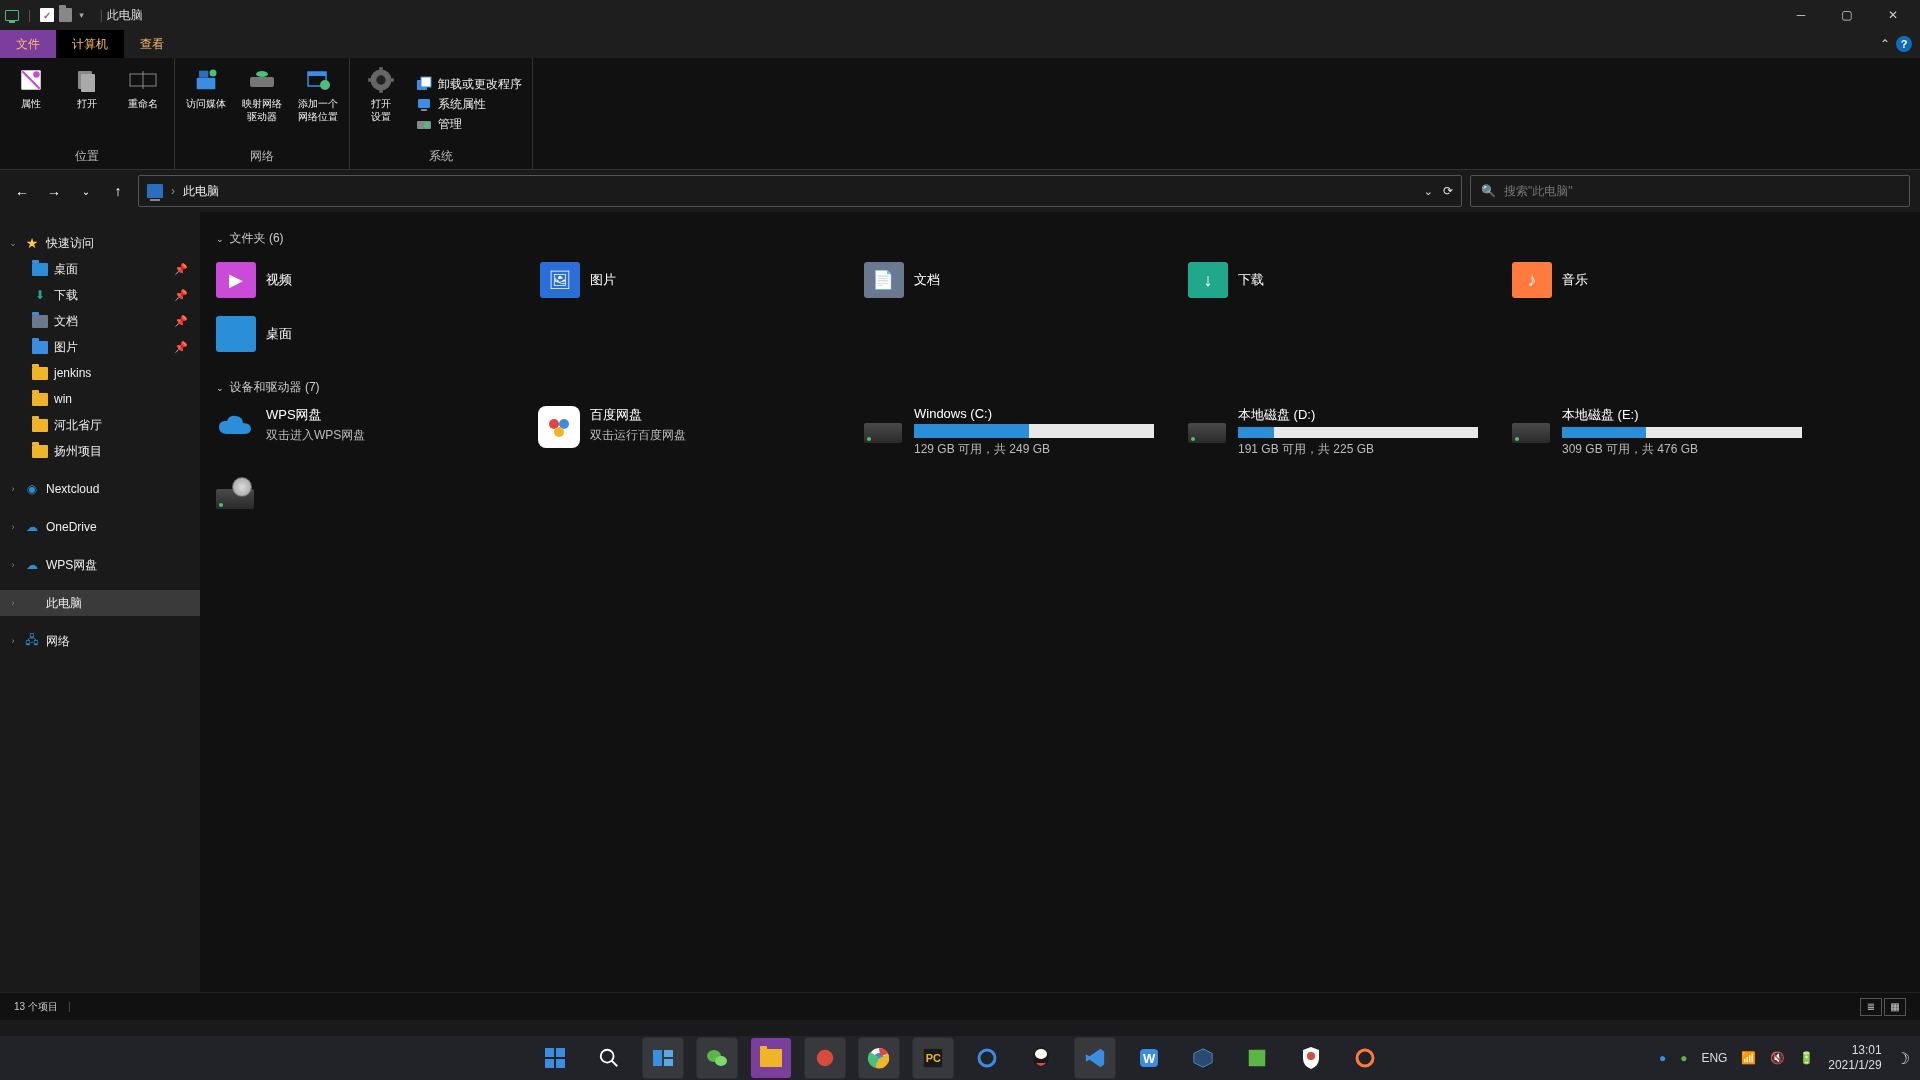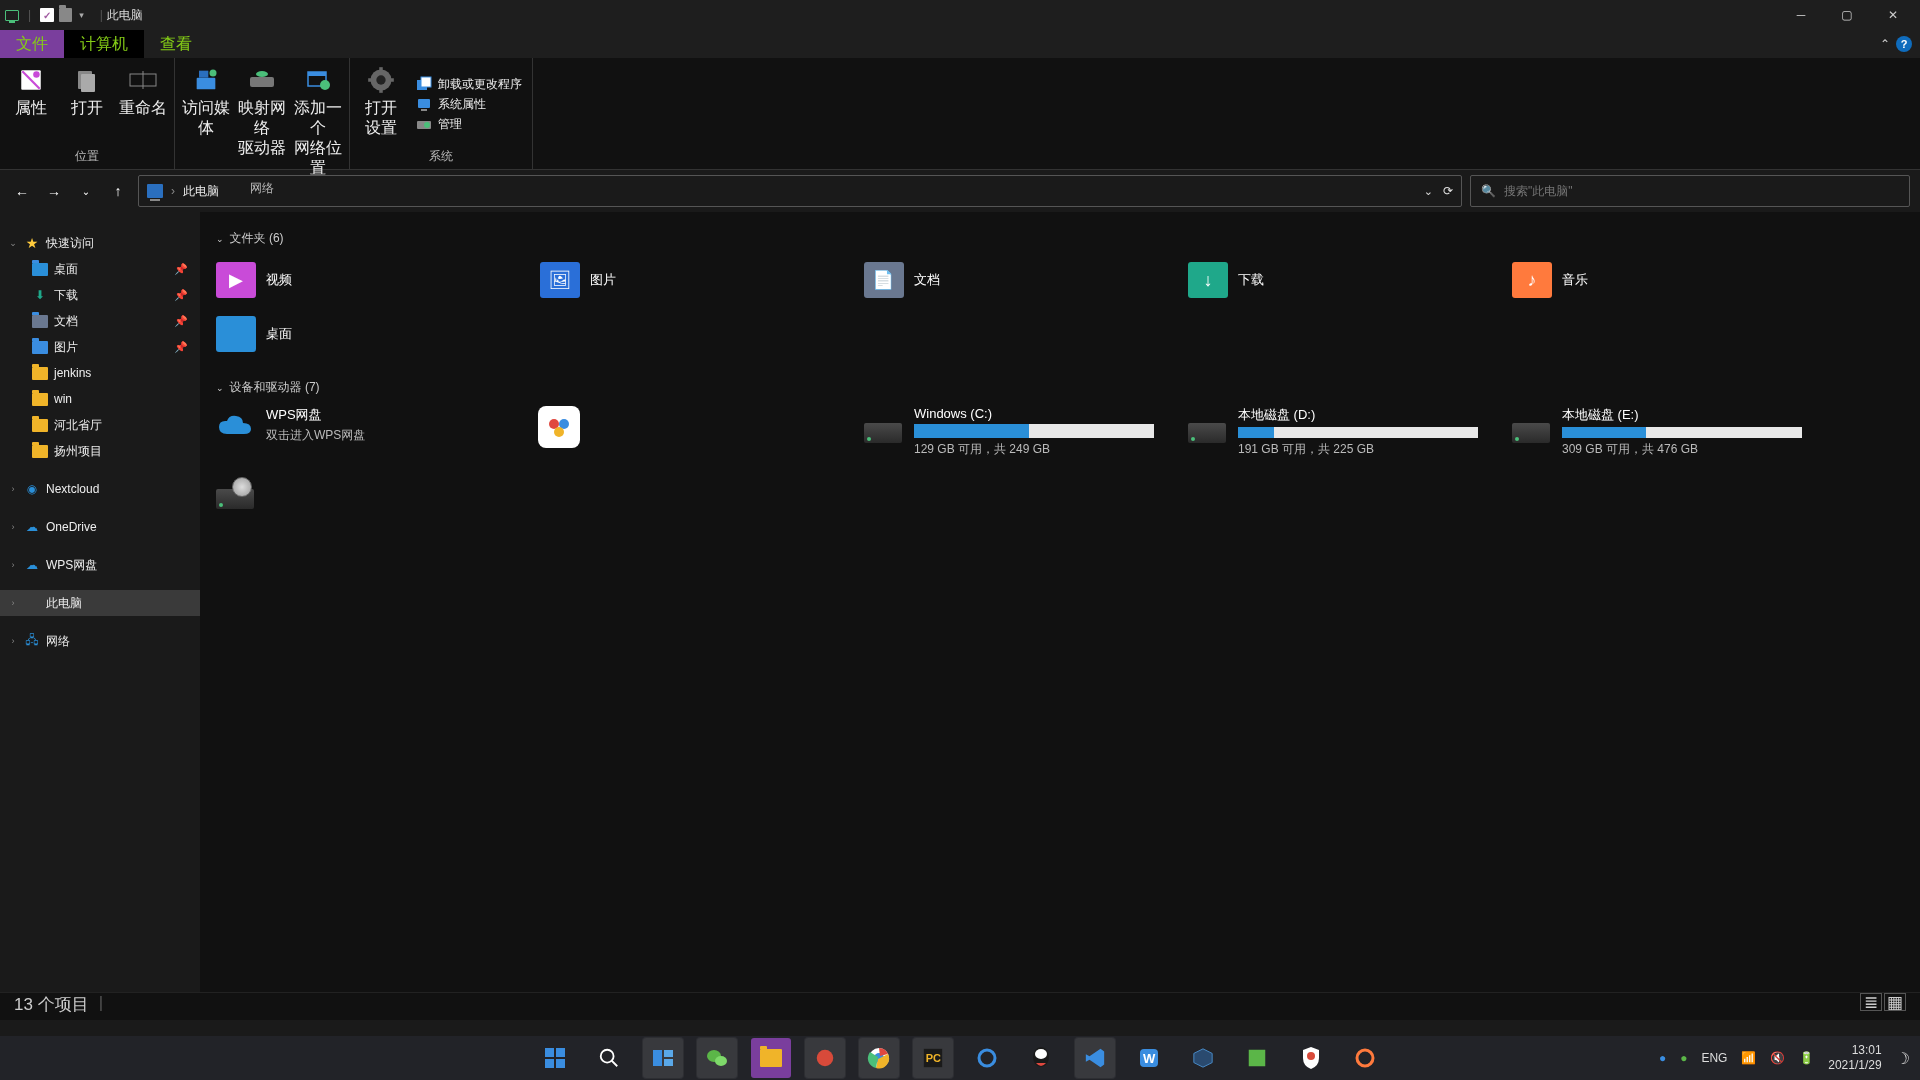--- a/index.html
+++ b/index.html
@@ -12,35 +12,35 @@
 .titlebar .sep{color:#555;margin:0 4px}
 .titlebar .folder-ico{width:16px;height:14px;background:#888;border-radius:1px;position:relative;margin-right:3px}
 .titlebar .folder-ico::before{content:"";position:absolute;top:-3px;left:0;width:7px;height:3px;background:#888;border-radius:1px 1px 0 0}
 .titlebar .caret{font-size:9px;color:#aaa;margin-right:8px}
 .titlebar .title-text{color:#ddd;font-size:12px}
 .titlebar .win-controls{margin-left:auto;display:flex}
 .titlebar .win-controls .wc{width:46px;height:30px;display:flex;align-items:center;justify-content:center;color:#ccc}
 
 
 .ribbon-tabs{height:28px;background:#1e1e1e;display:flex;align-items:stretch;position:relative}
-.ribbon-tabs .tab{padding:0 16px;display:flex;align-items:center;color:#84cc16;font-size:16px;cursor:pointer}
+.ribbon-tabs .tab{padding:0 16px;display:flex;align-items:center;color:#fdba74;font-size:12px;cursor:pointer}
 .ribbon-tabs .tab.file{background:#7a3e9d}
 .ribbon-tabs .tab.active{background:#000}
 .ribbon-tabs .collapse-help{margin-left:auto;display:flex;align-items:center;gap:6px;padding-right:8px}
 .ribbon-tabs .collapse-ico{color:#ccc;font-size:12px}
 .ribbon-tabs .help-ico{width:16px;height:16px;border-radius:50%;background:#0f6cbd;color:#fff;display:flex;align-items:center;justify-content:center;font-size:11px;font-weight:bold}
 
 
 .ribbon{height:112px;background:#111;display:flex;border-bottom:1px solid #333}
 .ribbon-group{display:flex;flex-direction:column;border-right:1px solid #333;padding:4px 6px 2px}
 .ribbon-group .group-buttons{display:flex;gap:6px;flex:1}
 .ribbon-group .group-label{text-align:center;color:#bbb;font-size:12px;padding:2px 0}
 .rb-btn{display:flex;flex-direction:column;align-items:center;justify-content:flex-start;width:50px;padding-top:4px;gap:4px}
 .rb-btn .ico{width:30px;height:28px;display:flex;align-items:center;justify-content:center}
-.rb-btn .lbl{font-size:16px;color:#eee;text-align:center;line-height:1.25}
+.rb-btn .lbl{font-size:10px;color:#eee;text-align:center;line-height:1.25}
 .ribbon-small-list{display:flex;flex-direction:column;gap:3px;padding:3px 4px;justify-content:center}
 .ribbon-small-list .sm-item{display:flex;align-items:center;gap:6px;font-size:12px;color:#eee}
 .ribbon-small-list .sm-item .sm-ico{width:16px;height:16px}
 
 
 .navrow{height:42px;background:#1a1a1a;display:flex;align-items:center;padding:0 10px;gap:8px}
 .navrow .nav-btn{width:24px;height:24px;display:flex;align-items:center;justify-content:center;color:#fff;font-size:14px}
 .navrow .addr{flex:1;height:32px;border:1px solid #555;border-radius:2px;display:flex;align-items:center;padding:0 8px;gap:8px}
 .navrow .addr .pc-ico{width:16px;height:14px;background:#2a6fbf;border-radius:1px;position:relative}
 .navrow .addr .pc-ico::after{content:"";position:absolute;bottom:-3px;left:3px;width:10px;height:2px;background:#888}
@@ -75,21 +75,21 @@
 .drives-grid{display:grid;grid-template-columns:repeat(5,320px);gap:10px 4px}
 .drive-item{display:flex;gap:10px;height:56px;padding:2px}
 .drive-item .dr-ico{width:42px;height:42px;border-radius:4px;display:flex;align-items:center;justify-content:center;font-size:18px;flex-shrink:0}
 .drive-item .dr-info{display:flex;flex-direction:column;gap:3px;flex:1;min-width:0}
 .drive-item .dr-name{color:#fff;font-size:13px}
 .drive-item .dr-sub{color:#bbb;font-size:12px}
 .dr-bar{height:14px;background:#e8e8e8;border-radius:0;position:relative;width:240px}
 .dr-bar .fill{height:100%;background:#2a8fd8}
 
 
-.statusbar{height:28px;background:#111;display:flex;padding:0 14px;color:#ccc;font-size:17px;border-top:1px solid #222}
+.statusbar{height:28px;background:#111;display:flex;align-items:center;padding:0 14px;color:#ccc;font-size:10px;border-top:1px solid #222}
 .statusbar .view-toggles{margin-left:auto;display:flex;gap:2px}
 .statusbar .view-toggles .vt{width:22px;height:18px;border:1px solid #555;display:flex;align-items:center;justify-content:center}
 
 
 .taskbar{position:absolute;bottom:0;left:0;right:0;height:44px;background:#222328;display:flex;align-items:center;justify-content:center}
 .taskbar .tb-items{display:flex;gap:14px}
 .taskbar .tb-item{width:40px;height:40px;display:flex;align-items:center;justify-content:center;border-radius:3px}
 .taskbar .tb-item.active{background:rgba(255,255,255,0.10);box-shadow:0 0 0 1px rgba(255,255,255,0.05)}
 .taskbar .tb-item.active-folder{background:#7a3e9d}
 .taskbar .tray{position:absolute;right:10px;display:flex;align-items:center;gap:14px;color:#ddd;font-size:12px}
@@ -425,20 +425,24 @@
           </div>
         </div>
         <div class="drive-item">
           <div class="dr-ico" style="background:#fff;border-radius:8px">
             <svg width="28" height="28" viewBox="0 0 28 28">
               <circle cx="9" cy="11" r="5" fill="#e0483f"></circle>
               <circle cx="19" cy="11" r="5" fill="#3a8de0"></circle>
               <circle cx="14" cy="19" r="5" fill="#f0b429"></circle>
             </svg>
           </div>
+          <div class="dr-info">
+            <div class="dr-name">百度网盘</div>
+            <div class="dr-sub">双击运行百度网盘</div>
+          </div>
         </div>
         <div class="drive-item">
           <div class="dr-ico">
             <span class="ico-hdd"></span>
           </div>
           <div class="dr-info">
             <div class="dr-name">Windows (C:)</div>
             <div class="dr-bar">
               <div class="fill" style="width:48%"></div>
             </div>

